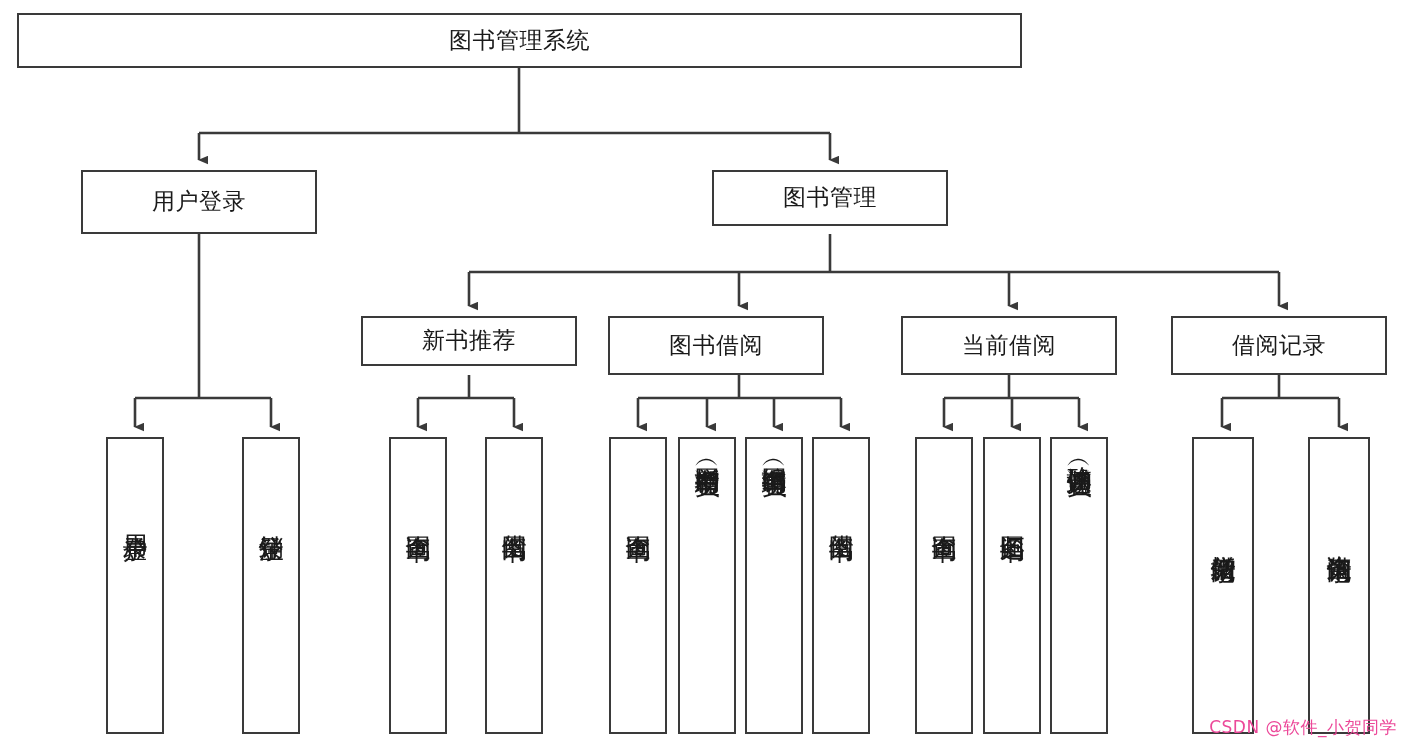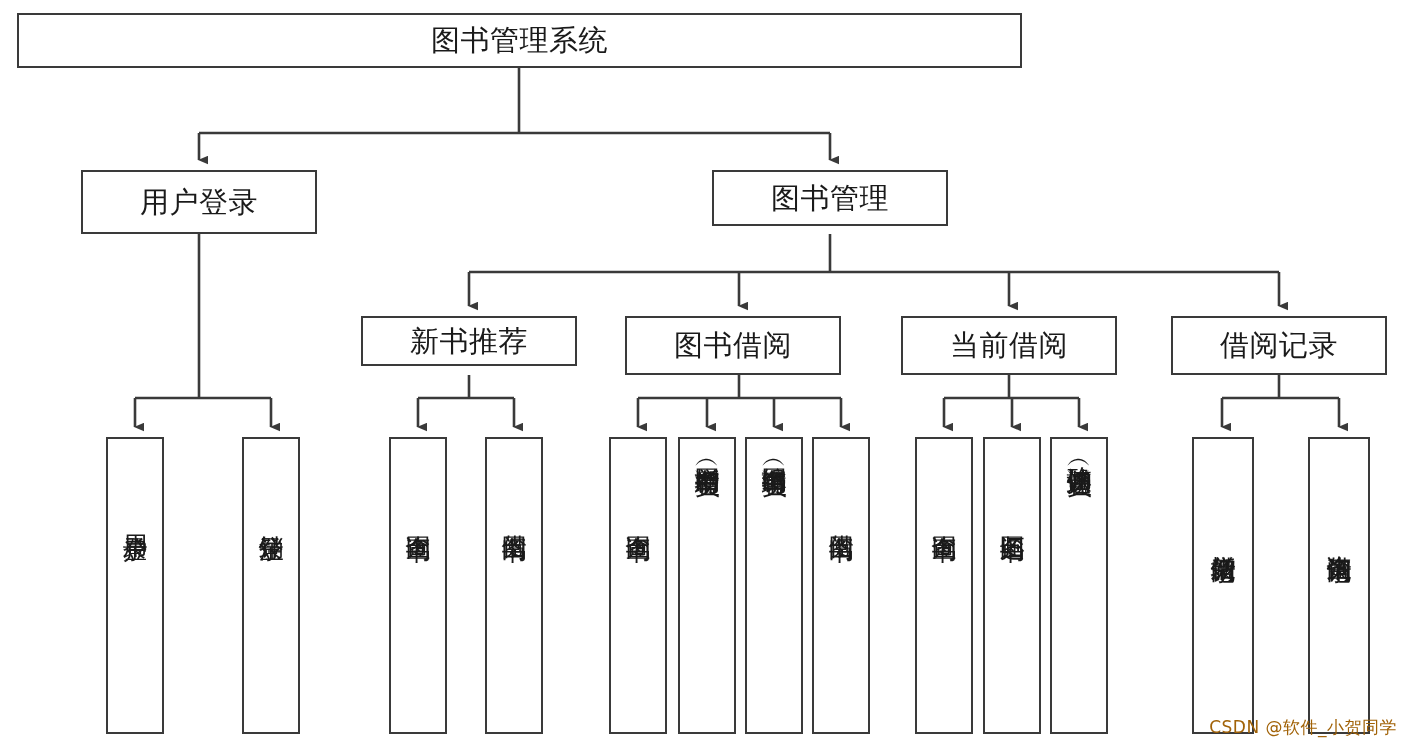--- a/index.html
+++ b/index.html
@@ -27,21 +27,21 @@
     align-items: center;
     justify-content: center;
     color: #1a1a1a;
   }
   .node .label {
     line-height: 1.12;
     text-align: center;
     white-space: pre;
   }
   .node.horiz .label {
-    font-size: 29px;
+    font-size: 23px;
     letter-spacing: 0.5px;
   }
   .node.vert {
     align-items: flex-start;
     justify-content: center;
     padding-top: 8px;
   }
   .node.vert .label {
     writing-mode: vertical-rl;
     text-orientation: upright;
@@ -62,21 +62,21 @@
     top: 0;
     width: 1405px;
     height: 747px;
     pointer-events: none;
   }
   .watermark {
     position: absolute;
     right: 8px;
     bottom: 8px;
     font-size: 17px;
-    color: #a16207;
+    color: #ec4899;
     letter-spacing: 0.5px;
     user-select: none;
   }
 </style>
 </head>
 <body>
 
 <div id="canvas">
 
   <svg class="edges" viewBox="0 0 1405 747">
@@ -138,21 +138,21 @@
   </div>
 
   <div class="node horiz" style="left:712px; top:170px; width:236px; height:56px;">
     <span class="label">图书管理</span>
   </div>
 
   <div class="node horiz" style="left:361px; top:316px; width:216px; height:50px;">
     <span class="label">新书推荐</span>
   </div>
 
-  <div class="node horiz" style="left:625px; top:316px; width:216px; height:59px;">
+  <div class="node horiz" style="left:608px; top:316px; width:216px; height:59px;">
     <span class="label">图书借阅</span>
   </div>
 
   <div class="node horiz" style="left:901px; top:316px; width:216px; height:59px;">
     <span class="label">当前借阅</span>
   </div>
 
   <div class="node horiz" style="left:1171px; top:316px; width:216px; height:59px;">
     <span class="label">借阅记录</span>
   </div>

